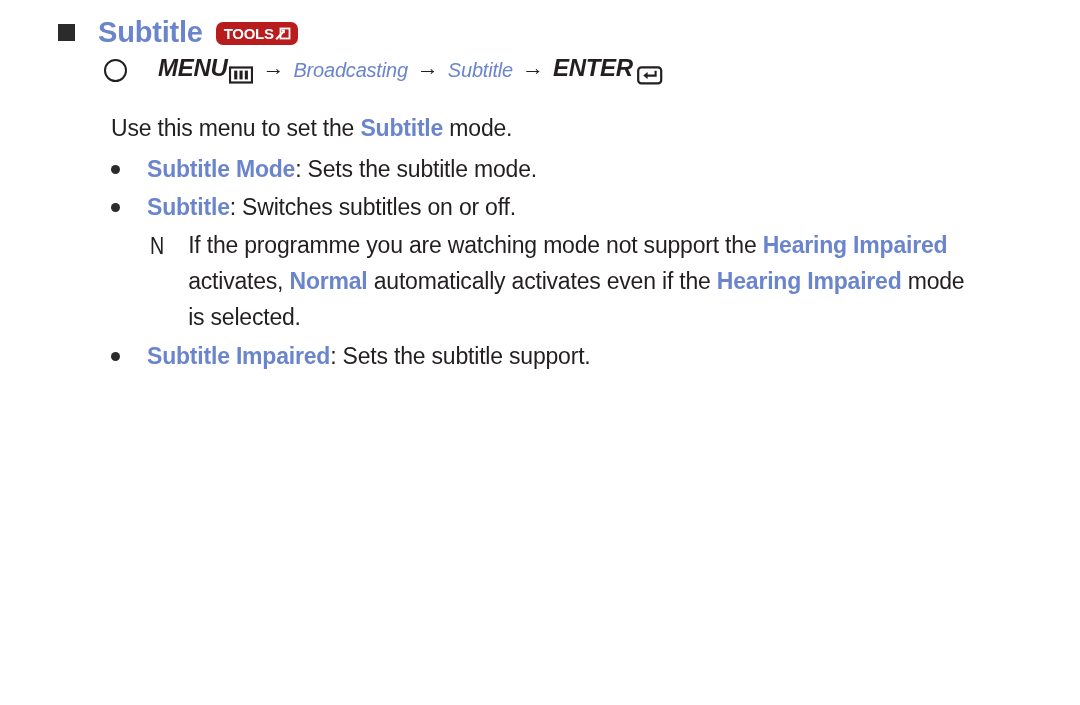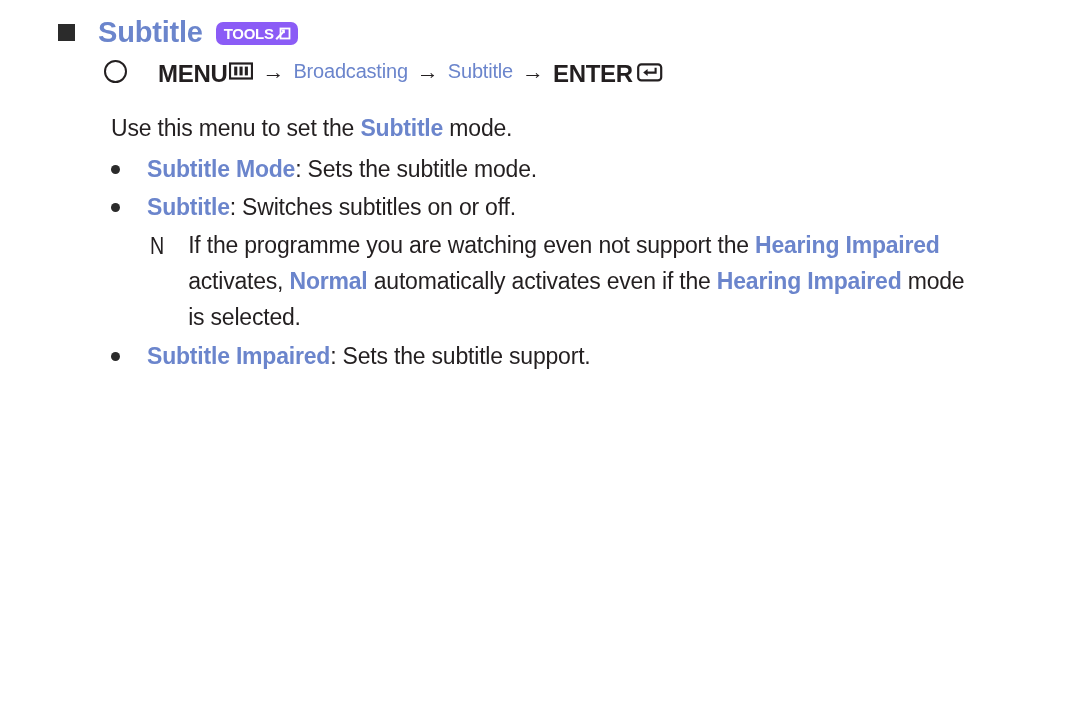--- a/index.html
+++ b/index.html
@@ -41,21 +41,21 @@
   }
   .title-text {
     font-size: 29px;
     font-weight: bold;
     color: #6b85cc;
     letter-spacing: -0.2px;
     line-height: 1;
   }
   .tools-badge {
     margin-left: 13px;
-    background: #8b5cf6;
+    background: #b91c1c;
     border-radius: 7px;
     height: 23px;
     padding: 0 7px 0 8px;
     display: inline-flex;
     align-items: center;
     gap: 0;
     position: relative;
     top: 1px;
   }
   .tools-badge .tools-label {
@@ -67,25 +67,26 @@
   }
   .tools-badge .tools-icon {
     display: inline-flex;
     margin-left: 1px;
   }
 
   
   .path-row {
     position: absolute;
     left: 104px;
-    top: 60px;
-    display: flex;
-    align-items: flex-start;
+    top: 48px;
+    display: flex;
+    align-items: flex-end;
     height: 34px;
     font-size: 23px;
+    font-style: italic;
   }
   .circle-o {
     width: 19px;
     height: 19px;
     border: 2.6px solid #231f20;
     border-radius: 50%;
     display: inline-block;
     margin-right: 31px;
     flex: 0 0 auto;
   }
@@ -240,21 +241,21 @@
       <span><span class="blue">Subtitle Mode</span><span>: Sets the subtitle mode.</span></span>
     </div>
 
     <div class="bullet-item">
       <span class="dot"></span>
       <span><span class="blue">Subtitle</span><span>: Switches subtitles on or off.</span></span>
     </div>
 
     <div class="note">
       <span class="note-mark">N</span>
-      <span class="note-body"><span>If the programme you are watching even not support the </span><span class="blue">Hearing Impaired</span><span> activates, </span><span class="blue">Normal</span><span> automatically activates even if the </span><span class="blue">Hearing Impaired</span><span> mode is selected.</span></span>
+      <span class="note-body"><span>If the programme you are watching mode not support the </span><span class="blue">Hearing Impaired</span><span> activates, </span><span class="blue">Normal</span><span> automatically activates even if the </span><span class="blue">Hearing Impaired</span><span> mode is selected.</span></span>
     </div>
 
     <div class="spacer-before-last"></div>
 
     <div class="bullet-item">
       <span class="dot"></span>
       <span><span class="blue">Subtitle Impaired</span><span>: Sets the subtitle support.</span></span>
     </div>
 
   </div>

